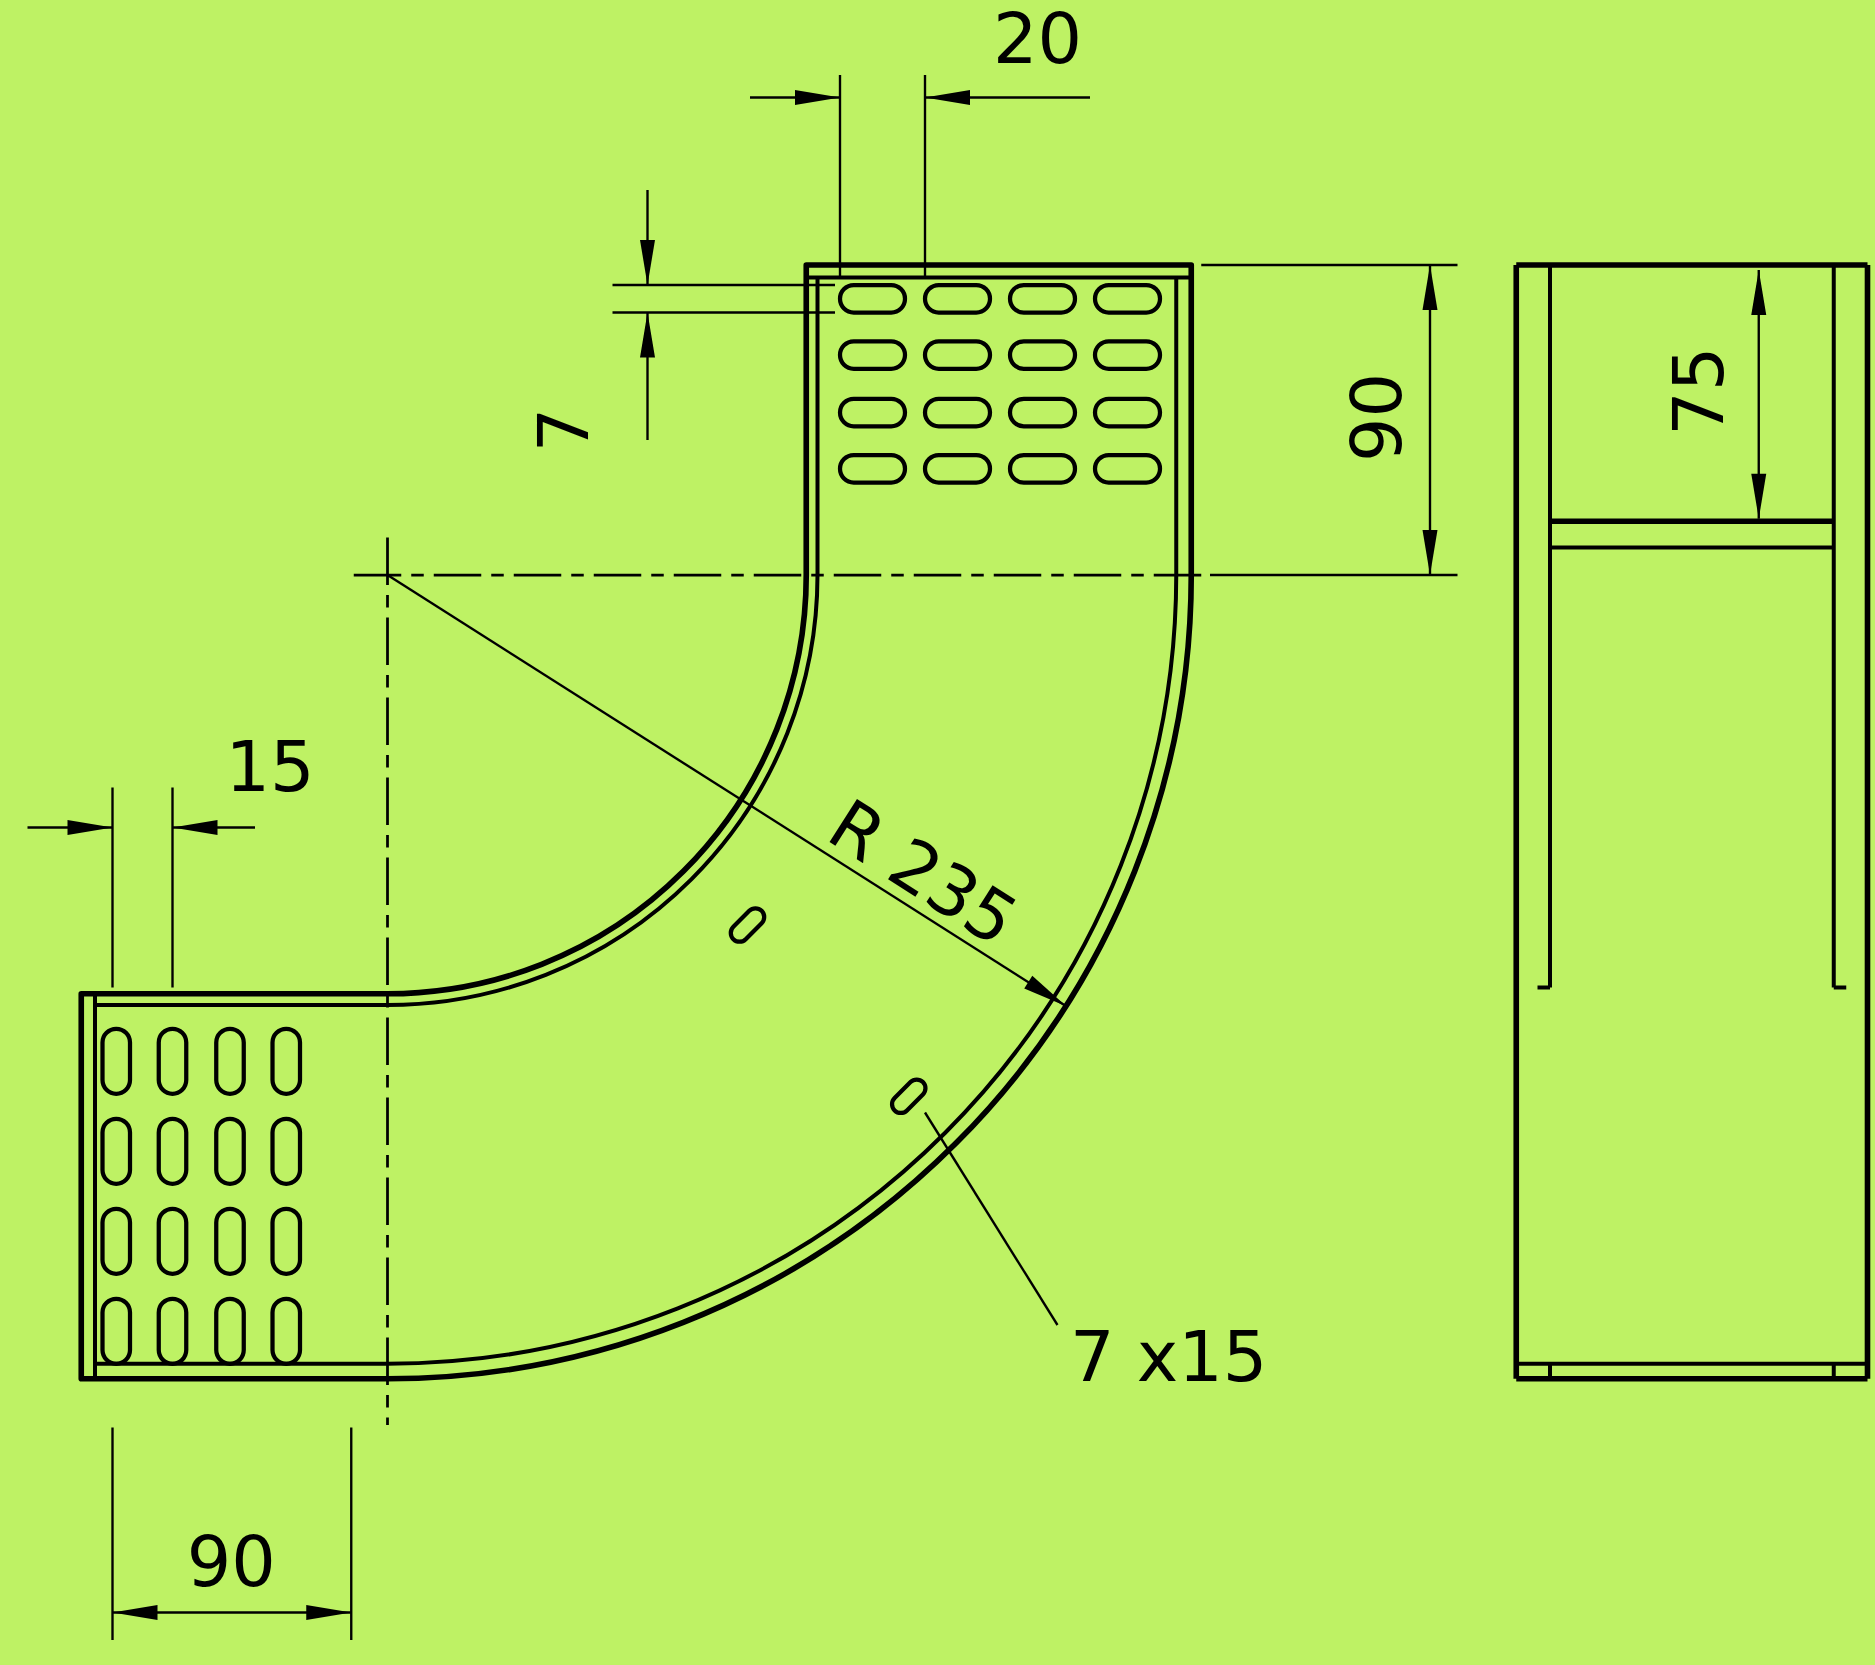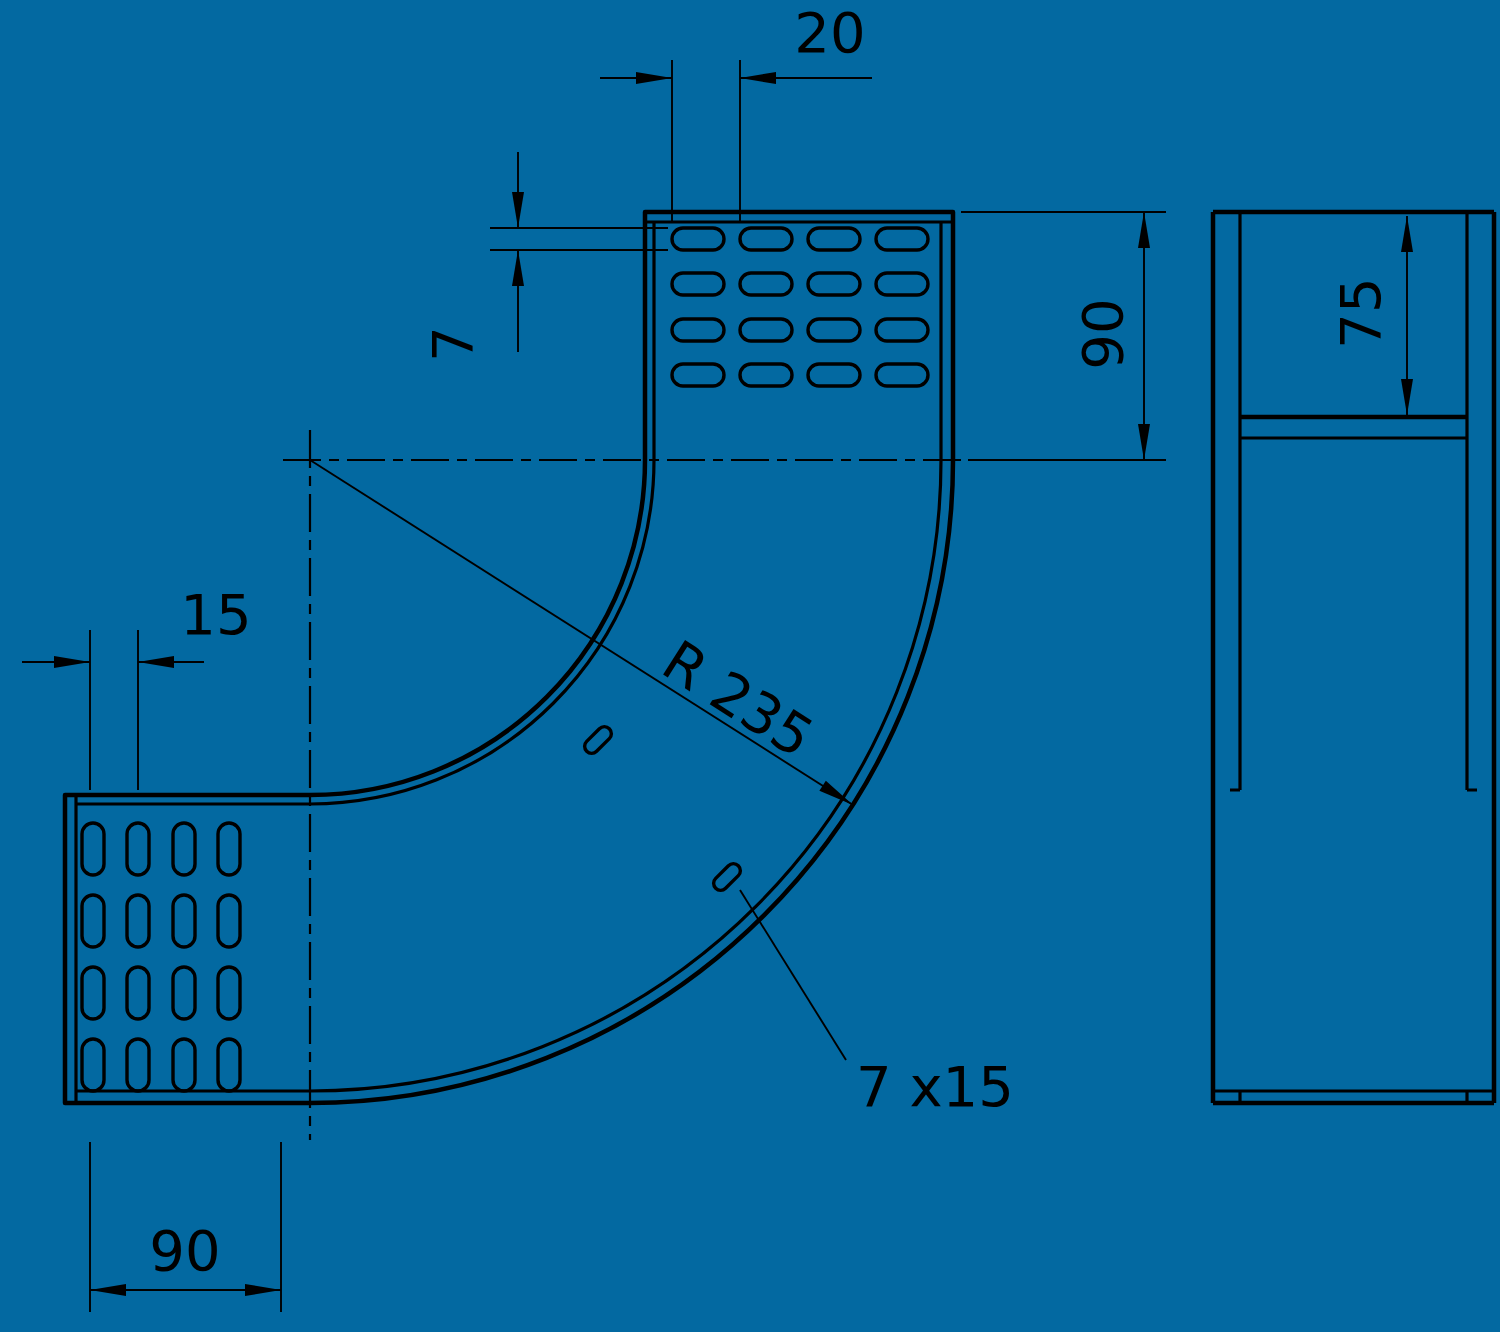--- a/index.html
+++ b/index.html
@@ -4,21 +4,21 @@
 <style>
   html, body {
     margin: 0;
     padding: 0;
     background: #ffffff;
   }
   .page {
     position: relative;
     width: 1500px;
     height: 1332px;
-    background: #0369a1;
+    background: #bef264;
     overflow: hidden;
   }
   svg {
     position: absolute;
     left: 0;
     top: 0;
     display: block;
   }
   .obj   { stroke: #000; stroke-width: 4.5; fill: none; stroke-linejoin: round; }
   .obj2  { stroke: #000; stroke-width: 3.2; fill: none; stroke-linejoin: round; }

